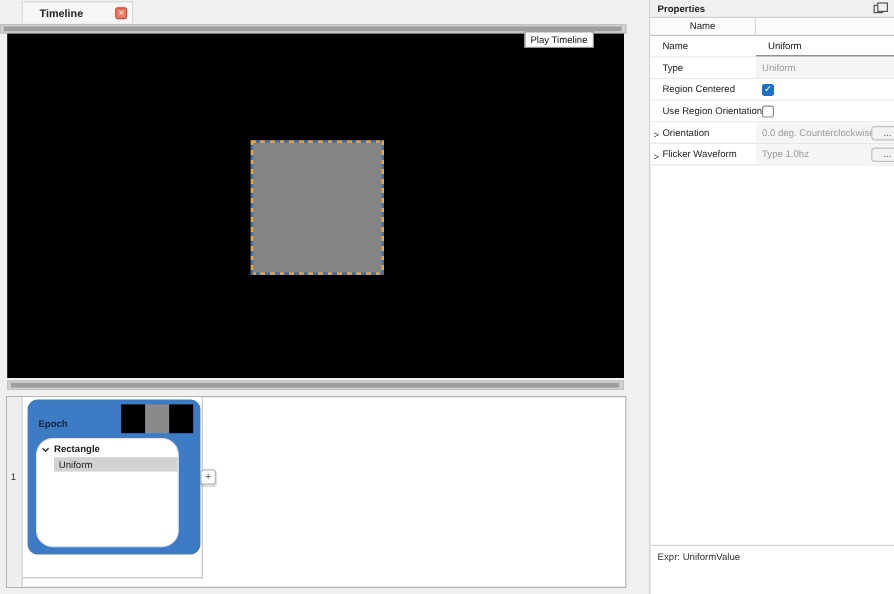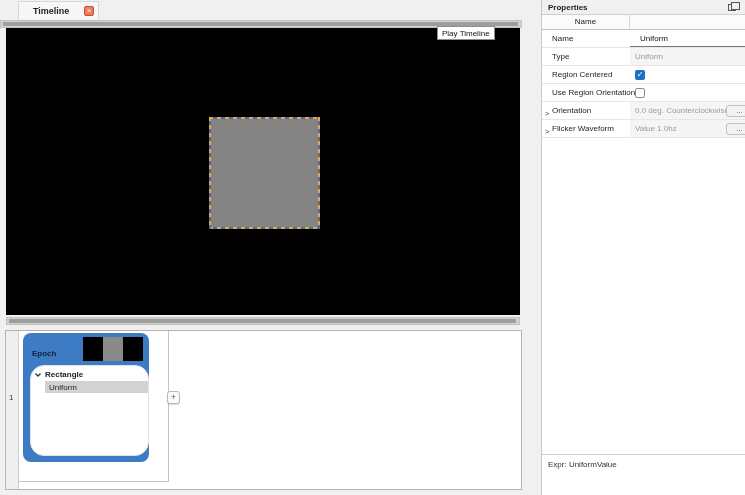--- a/index.html
+++ b/index.html
@@ -3,21 +3,21 @@
 <meta charset="utf-8">
 <style>
   * { margin:0; padding:0; box-sizing:border-box; }
   html,body { width:745px; height:495px; }
   body { font-family:"Liberation Sans", sans-serif; background:#f0f0f0; position:relative; overflow:hidden; }
   .abs { position:absolute; }
 
   
   #left-region { left:0; top:0; width:522px; height:495px; }
 
-  .tab { left:18px; top:1px; width:81px; height:18px; background:#f7f7f7;
+  .tab { left:18px; top:1px; width:93px; height:18px; background:#f7f7f7;
          border:1px solid #d6d6d6; border-bottom:none; display:flex; align-items:center;
          justify-content:space-between; padding:0 4px 0 14px; }
   .tab-label { font-size:9px; font-weight:700; color:#222; }
   .tab-close { width:10px; height:10px; background:#ef7a60; border:1px solid #d14836; border-radius:2px;
                color:#fff; font-size:8px; line-height:8px; text-align:center; cursor:pointer; }
 
   .hscroll { background:#d2d2d2; border:1px solid #c0c0c0; }
   .hscroll .thumb { position:absolute; top:1px; bottom:1px; left:2px; right:3px; background:#9e9e9e; }
   #hscroll-top { left:0; top:20px; width:522px; height:8px; }
   #hscroll-bottom { left:6px; top:317px; width:514px; height:8px; }
@@ -31,21 +31,21 @@
 
   #play-tooltip { left:437px; top:26px; height:14px; background:#ffffff; border:1px solid #8f8f8f;
                   font-size:8px; color:#111; padding:2px 4px; white-space:nowrap; z-index:5; }
 
   
   #timeline-panel { left:5px; top:330px; width:517px; height:160px; background:#ffffff; border:1px solid #b4b4b4; }
   #row-header-col { position:absolute; left:0; top:0; width:13px; height:158px; background:#efefef; border-right:1px solid #cccccc; }
   #row-number { position:absolute; left:3px; top:62px; font-size:8px; color:#333; }
   #epoch-cell { position:absolute; left:13px; top:0; width:150px; height:151px; background:#ffffff; border-right:1px solid #c4c4c4; border-bottom:1px solid #c4c4c4; }
 
-  #epoch-block { position:absolute; left:4px; top:2px; width:126px; height:129px; background:#3d7cc4; border-radius:8px; }
+  #epoch-block { position:absolute; left:4px; top:2px; width:144px; height:129px; background:#3d7cc4; border-radius:8px; }
   #epoch-label { position:absolute; left:9px; top:16px; font-size:8px; font-weight:700; color:#10223d; }
   #epoch-thumb { position:absolute; right:6px; top:4px; width:60px; height:24px; display:flex; }
   #epoch-thumb .band-black { width:33%; background:#000; }
   #epoch-thumb .band-gray { width:34%; background:#8a8a8a; }
   #epoch-tree { position:absolute; left:7px; top:32px; width:119px; height:91px; background:#ffffff; border-radius:14px; border:1px solid #e2e2e2; }
   .tree-row1 { display:flex; align-items:center; height:13px; padding-left:3px; margin-top:2px; }
   .tree-row1 span { font-size:8px; font-weight:700; color:#222; margin-left:3px; }
   .tree-row2 { margin-left:14px; height:12px; background:#d2d2d2; display:flex; align-items:center; }
   .tree-row2 span { font-size:8px; color:#222; margin-left:4px; }
 
@@ -199,21 +199,21 @@
       <div class="pvalue disabled-bg">
         <span class="text disabled">0.0 deg. Counterclockwise</span>
         <div class="ellipsis-btn">...</div>
       </div>
     </div>
 
     <div class="prow">
       <div class="gutter"><span class="expand-arrow">&gt;</span></div>
       <div class="pname">Flicker Waveform</div>
       <div class="pvalue disabled-bg">
-        <span class="text disabled">Value 1.0hz</span>
+        <span class="text disabled">Type 1.0hz</span>
         <div class="ellipsis-btn">...</div>
       </div>
     </div>
 
 
   </div>
 
   <div id="props-footer-line"></div>
   <div id="expr-label">Expr: UniformValue</div>
 </div>

